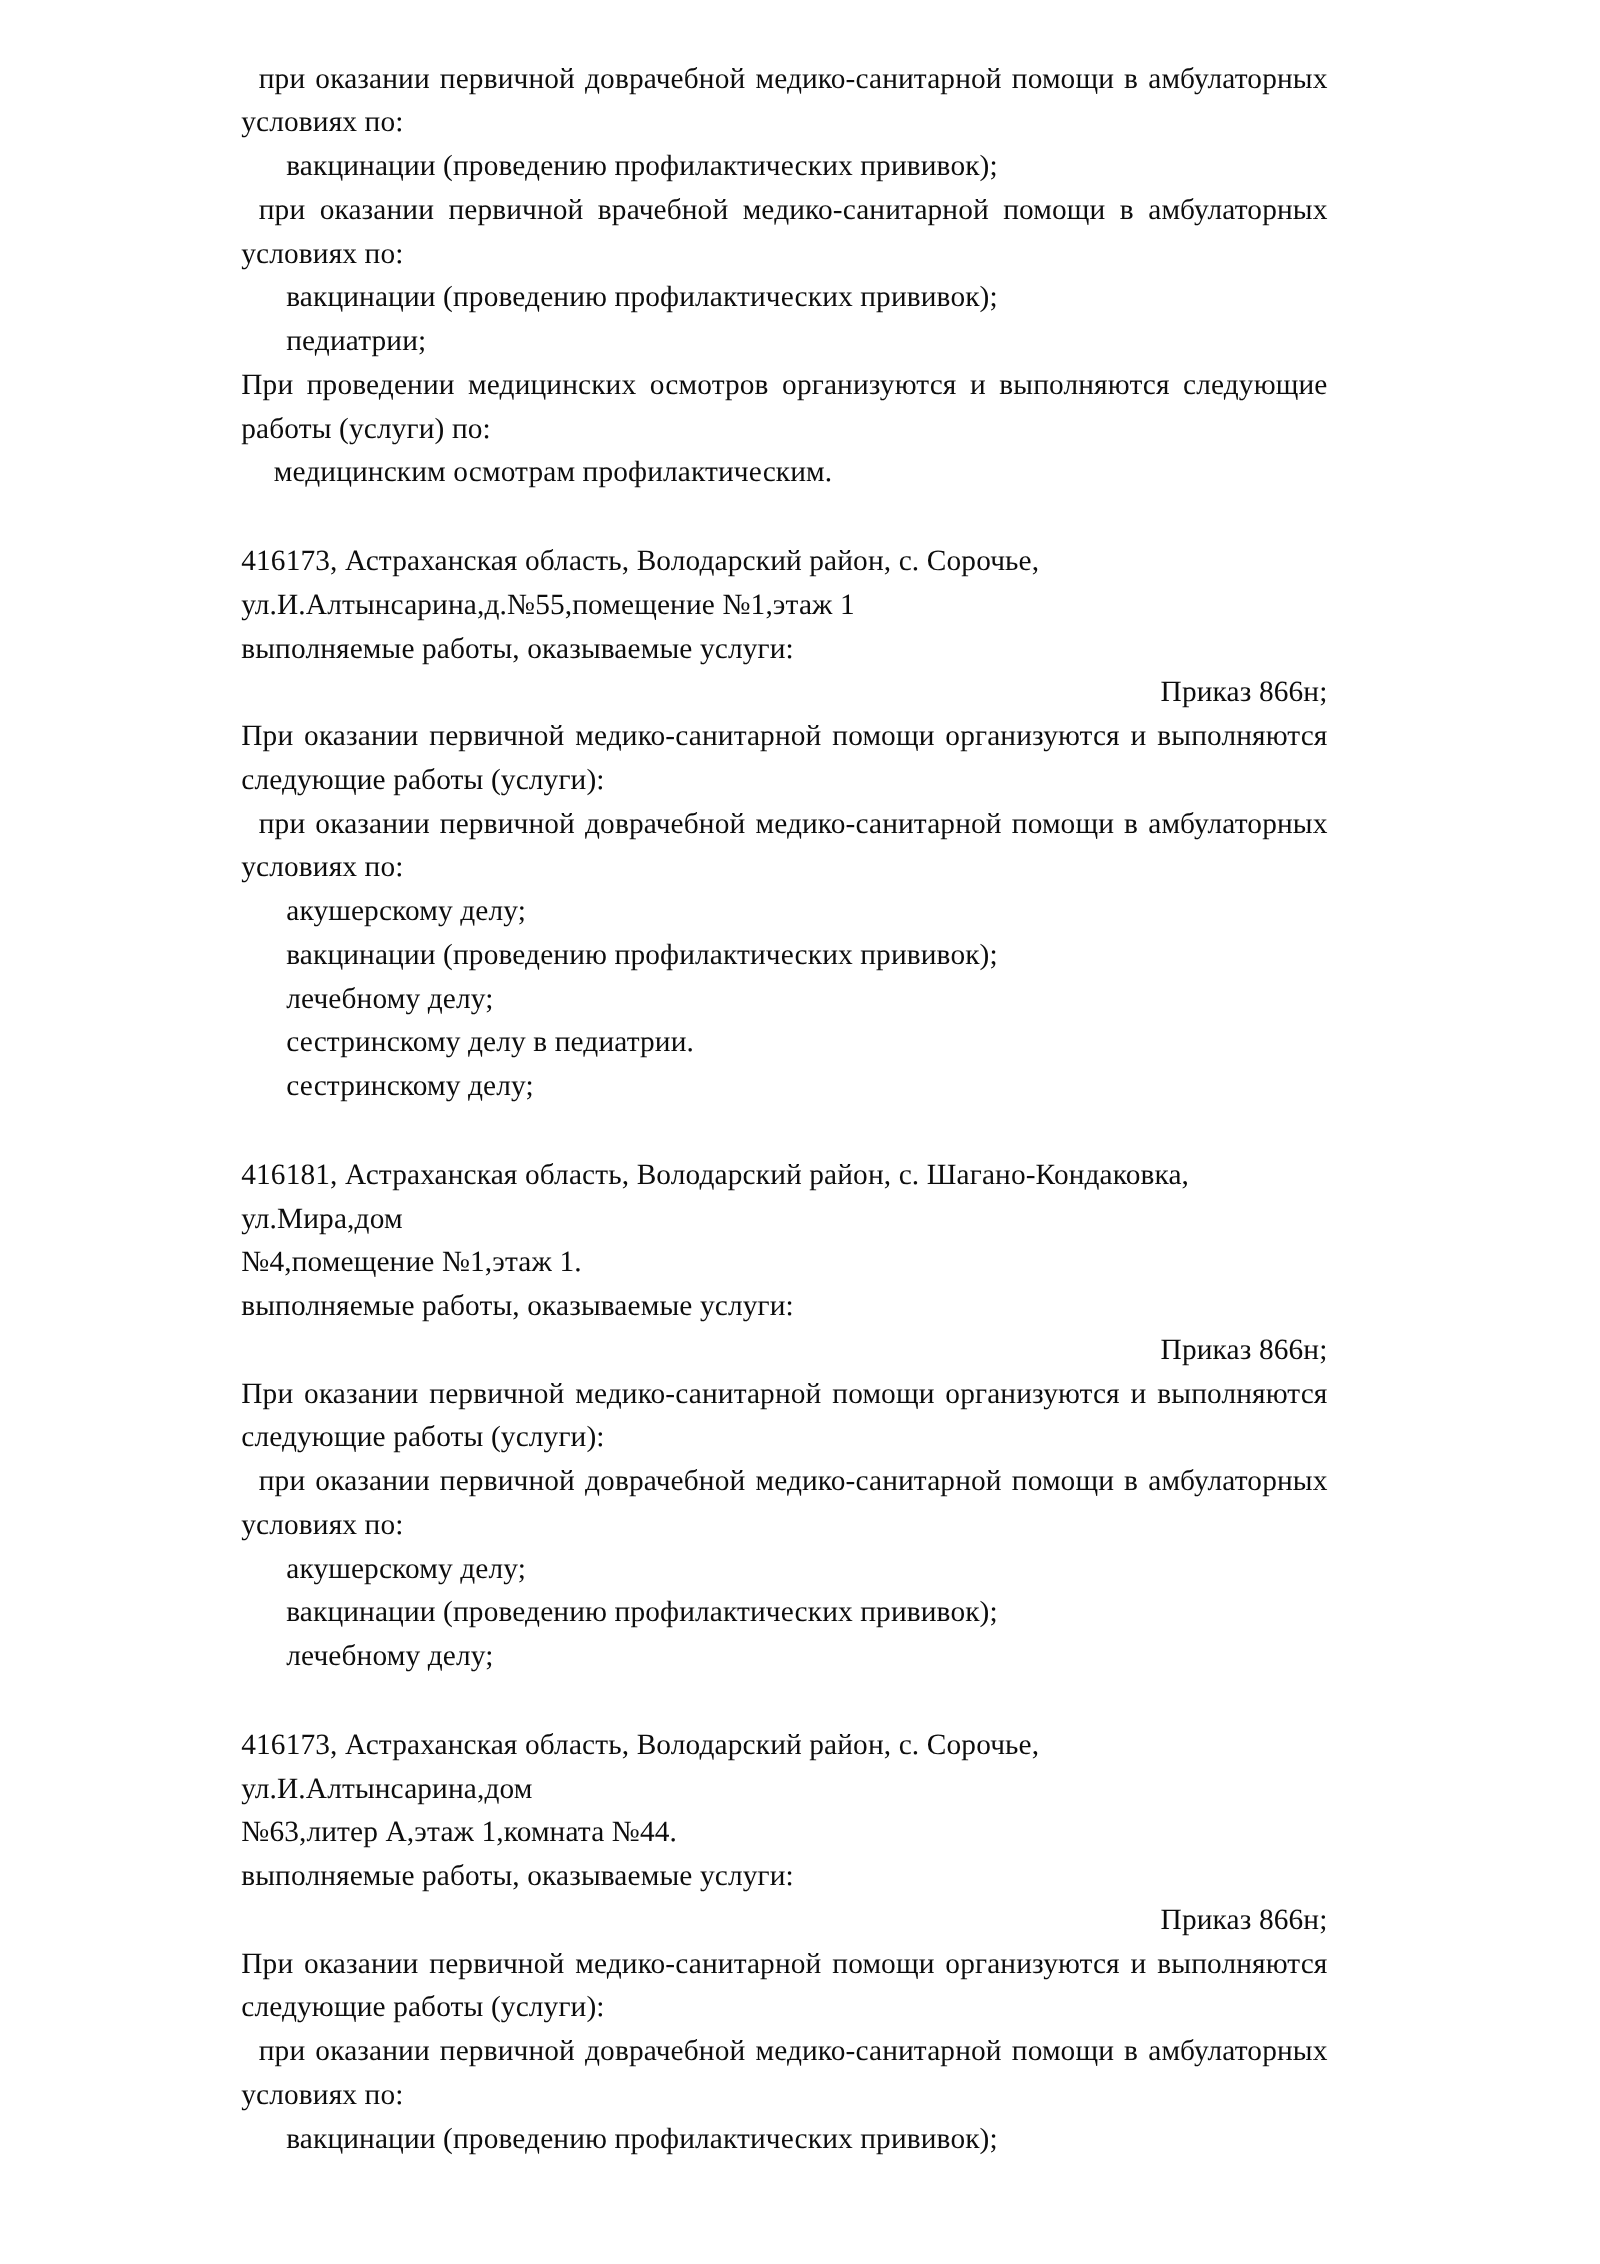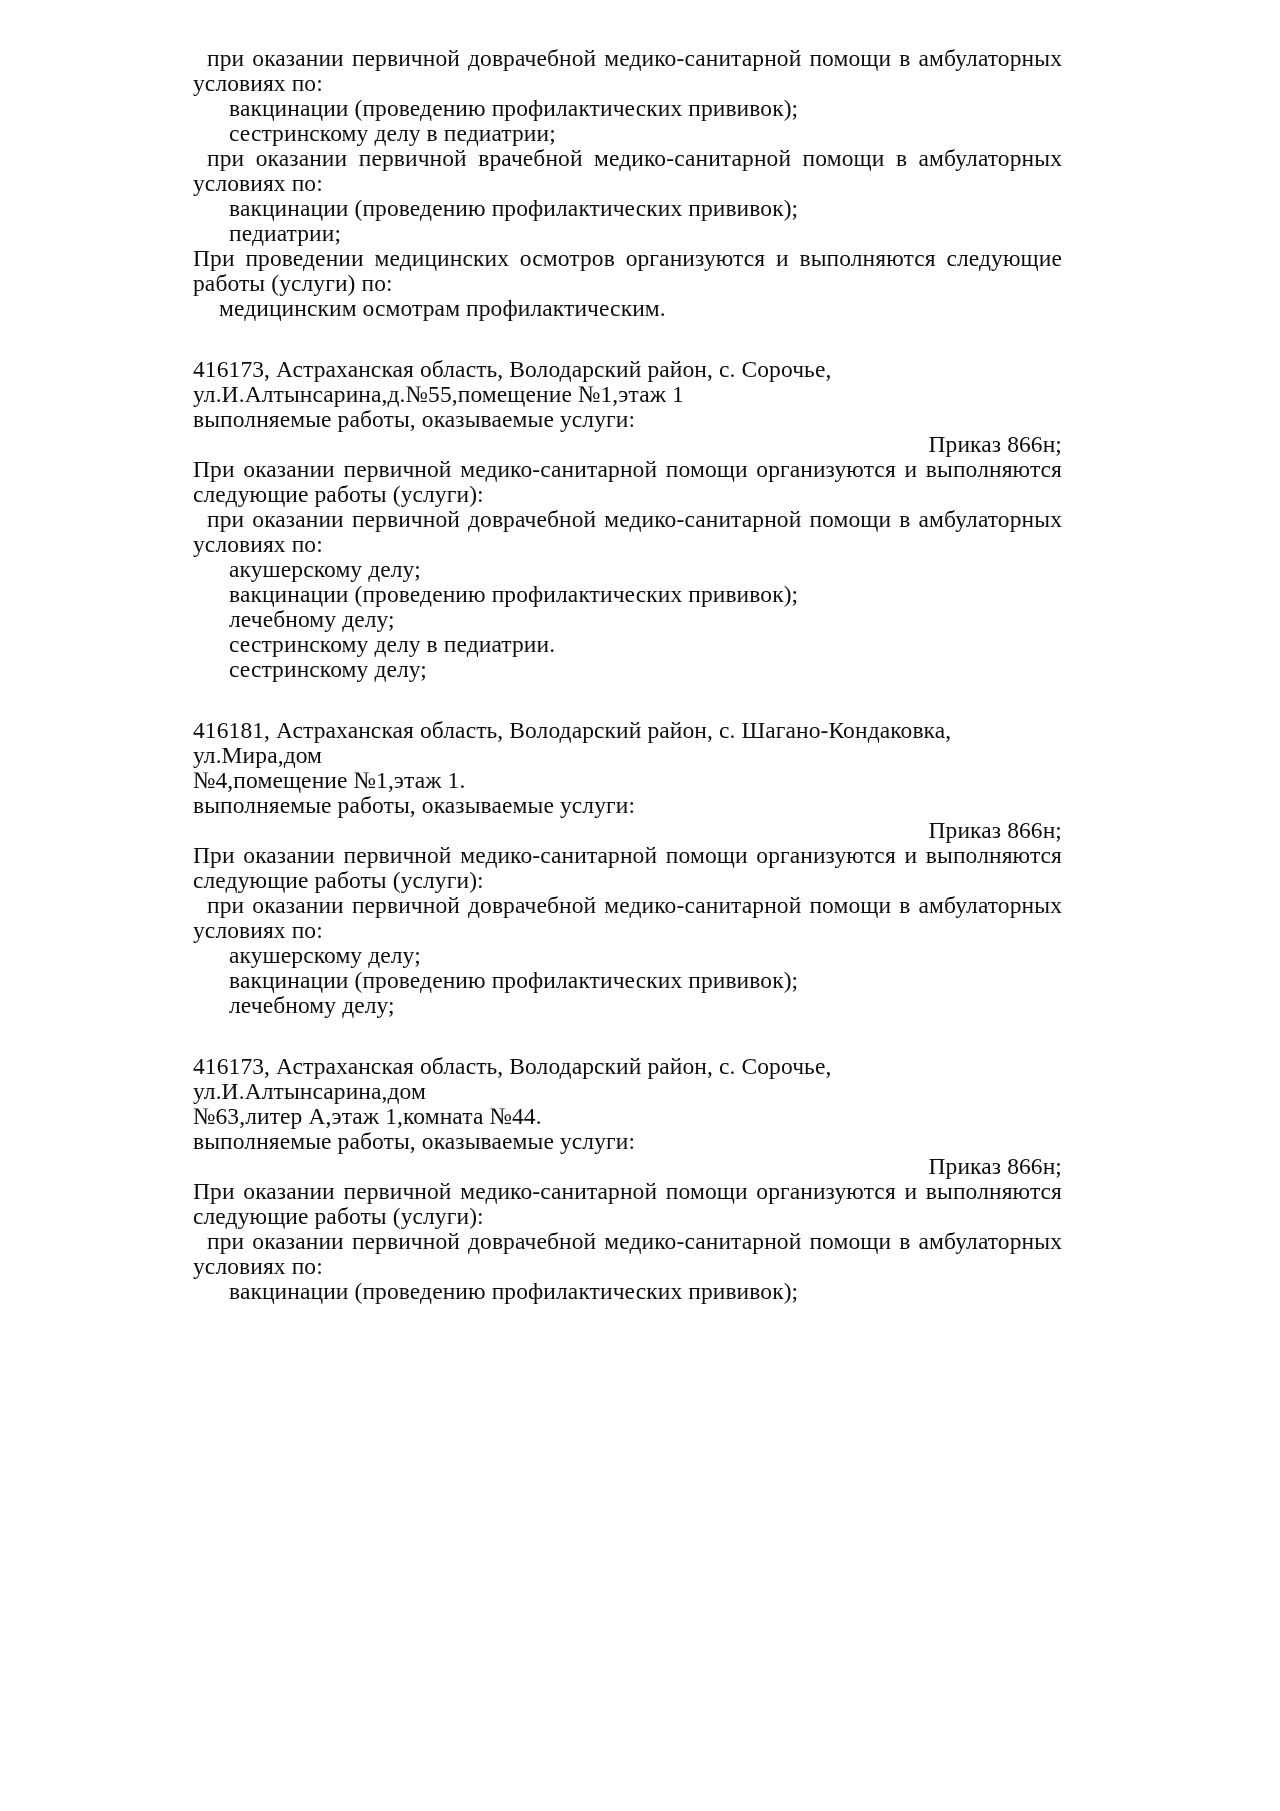--- a/index.html
+++ b/index.html
@@ -26,21 +26,21 @@
     padding: 46px 218px 0 193px;
     background: #ffffff;
   }
   .doc-body {
     width: 869px;
   }
   p {
     margin: 0;
     padding: 0;
     font-size: 23.5px;
-    line-height: 25px;
+    line-height: 35px;
     text-align: justify;
     text-justify: inter-word;
     letter-spacing: 0.1px;
   }
   
   .just {
     text-align: justify;
     text-indent: 14px;
   }
   .just-noindent {
@@ -71,21 +71,20 @@
 </style>
 </head>
 <body>
 
 <div class="page">
   <div class="doc-body">
 
     <div>
       <p class="just">при оказании первичной доврачебной медико-санитарной помощи в амбулаторных условиях по:</p>
       <p class="item">вакцинации (проведению профилактических прививок);</p>
-      <p class="item">сестринскому делу в педиатрии;</p>
       <p class="just">при оказании первичной врачебной медико-санитарной помощи в амбулаторных условиях по:</p>
       <p class="item">вакцинации (проведению профилактических прививок);</p>
       <p class="item">педиатрии;</p>
       <p class="just-noindent">При проведении медицинских осмотров организуются и выполняются следующие работы (услуги) по:</p>
       <p class="item item-tight">медицинским осмотрам профилактическим.</p>
     </div>
 
     <div class="gap-block"></div>
 
     <div>

